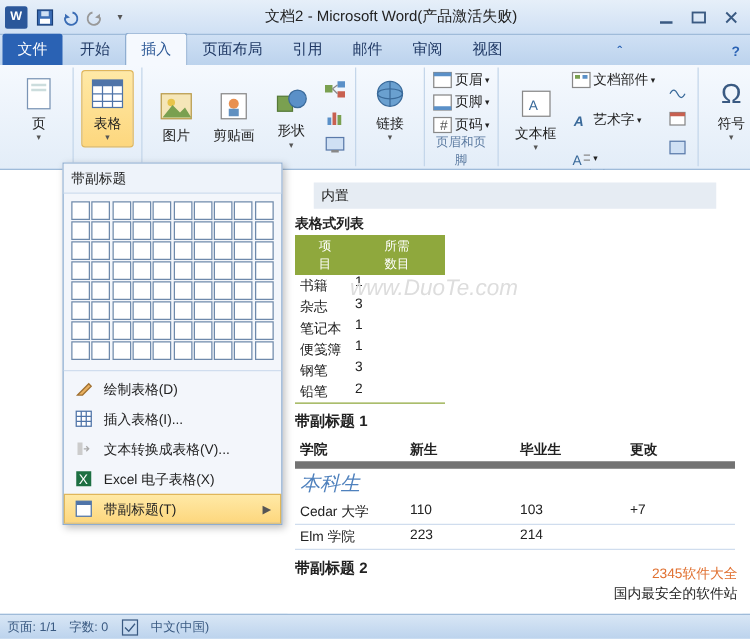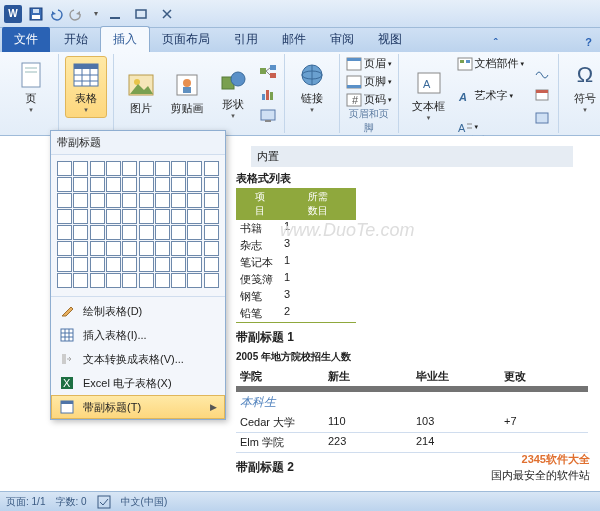--- a/index.html
+++ b/index.html
@@ -33,21 +33,21 @@
 .sect-head{background:#e6ecf3;padding:3px 6px;font-size:11px;margin:4px 15px}
 .greenhead{background:#8fa83d;color:#fff;display:flex}
 .greenhead span{padding:2px 19px;font-size:10px;color:#fff}
 .tbl1{border-bottom:1px solid #8fa83d;margin-bottom:6px}
 .tbl1 .row{display:flex;font-size:10px}
 .tbl1 .row span:first-child{width:48px;padding:1px 4px}
 .tbl2{width:100%;font-size:10px}
 .tbl2 .hdr{display:flex;border-bottom:6px solid #737373;color:#4f81bd;font-weight:bold}
 .tbl2 .hdr span,.tbl2 .trow span{flex:1;padding:2px 4px}
 .tbl2 .trow{display:flex;border-bottom:1px solid #d0ddee;color:#4f81bd}
-.subhdr{font-style:italic;color:#4f81bd;padding:2px 4px;font-size:12px}
+.subhdr{font-style:italic;color:#4f81bd;padding:2px 4px;font-size:16px}
 .caption{font-size:10px;margin:3px 0;font-weight:bold}
 .dropdown{position:absolute;top:130px;left:50px;width:176px;background:#f3f6fb;border:1px solid #8faed1;box-shadow:2px 2px 6px rgba(0,0,0,.25);z-index:50}
 .dd-title{padding:4px 6px;font-size:11px;background:#eef3fa;border-bottom:1px solid #d0ddee}
 .grid{padding:6px;display:grid;grid-template-columns:repeat(10,1fr);gap:1px}
 .cell{width:15px;height:15px;border:1px solid #6e89ab;background:#fff;cursor:pointer}
 .dd-sep{height:1px;background:#d0ddee;margin:2px 0}
 .dd-item{display:flex;align-items:center;gap:8px;padding:4px 8px;cursor:pointer}
 .dd-item.disabled{color:#999;cursor:default}
 .dd-item.hover{background:linear-gradient(#ffe9a6,#fdd77e);border:1px solid #e0b65a;padding:3px 7px}
 .dd-item .iico{width:16px;height:16px;display:flex;align-items:center;justify-content:center;font-size:12px}
@@ -78,20 +78,21 @@
         </svg>
       </div>
     <div class="btn">
         <svg width="14" height="14">
           <path d="M5 3 A5 5 0 1 0 11 7" fill="none" stroke="#999" stroke-width="1.5"></path>
           <path d="M11 4 L11 8 L7 7 Z" fill="#999"></path>
         </svg>
       </div>
     <div class="btn" style="font-size:8px;color:#555">▾</div>
   </div>
+  <div class="title">文档2 - Microsoft Word(产品激活失败)</div>
   <div class="winctl">
     <div class="wbtn">
         <svg width="12" height="12">
           <rect x="1" y="9" width="10" height="2" fill="#3a5a82"></rect>
         </svg>
       </div>
     <div class="wbtn">
         <svg width="12" height="12">
           <rect x="1" y="2" width="10" height="8" fill="none" stroke="#3a5a82" stroke-width="1.5"></rect>
         </svg>
@@ -346,21 +347,20 @@
           <span>钢笔</span>
           <span>3</span>
         </div>
         <div class="row">
           <span>铅笔</span>
           <span>2</span>
         </div>
       </div>
   </div>
   <div style="font-weight:bold;font-size:12px;margin:4px 0">带副标题 1</div>
-  <div class="caption">2005 年地方院校招生人数</div>
   <div class="tbl2">
     <div class="hdr">
         <span>学院</span>
         <span>新生</span>
         <span>毕业生</span>
         <span>更改</span>
       </div>
     <div class="subhdr">本科生</div>
     <div class="trow">
         <span>Cedar 大学</span>
@@ -373,21 +373,21 @@
         <span>223</span>
         <span>214</span>
         <span></span>
       </div>
   </div>
   <div style="font-weight:bold;font-size:12px;margin:6px 0">带副标题 2</div>
 </div>
 
 <div class="wm2">www.DuoTe.com</div>
 <div class="watermark">
-  <div style="color:#e07030;font-weight:bold">2345软件大全</div>
+  <div style="color:#e07030;font-weight:normal">2345软件大全</div>
   <div>国内最安全的软件站</div>
 </div>
 
 <div class="dropdown">
   <div class="dd-title">带副标题</div>
   <div class="grid" id="insertgrid">
       <div class="cell"></div>
       <div class="cell"></div>
       <div class="cell"></div>
       <div class="cell"></div>

